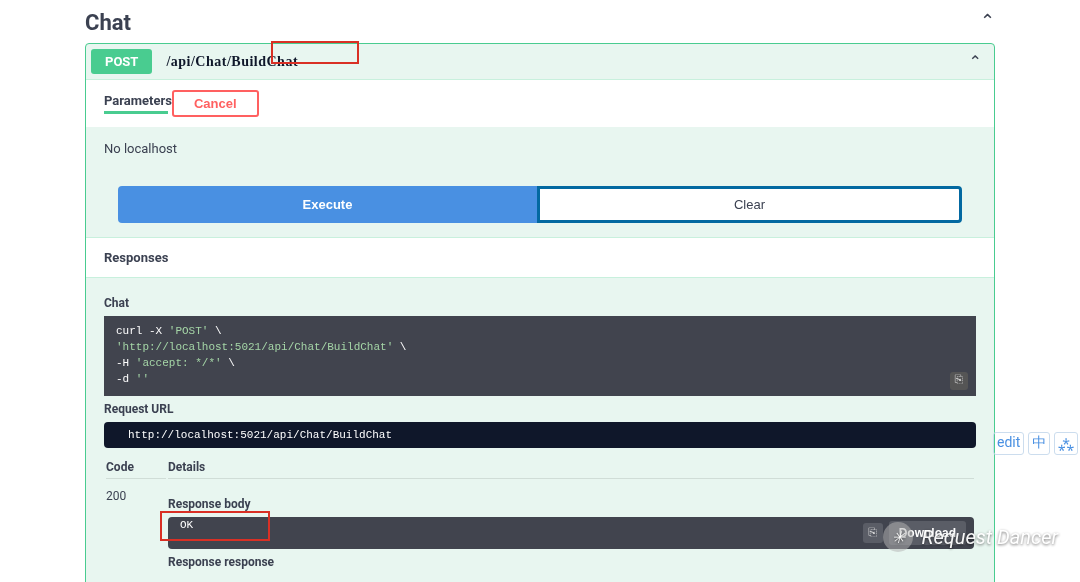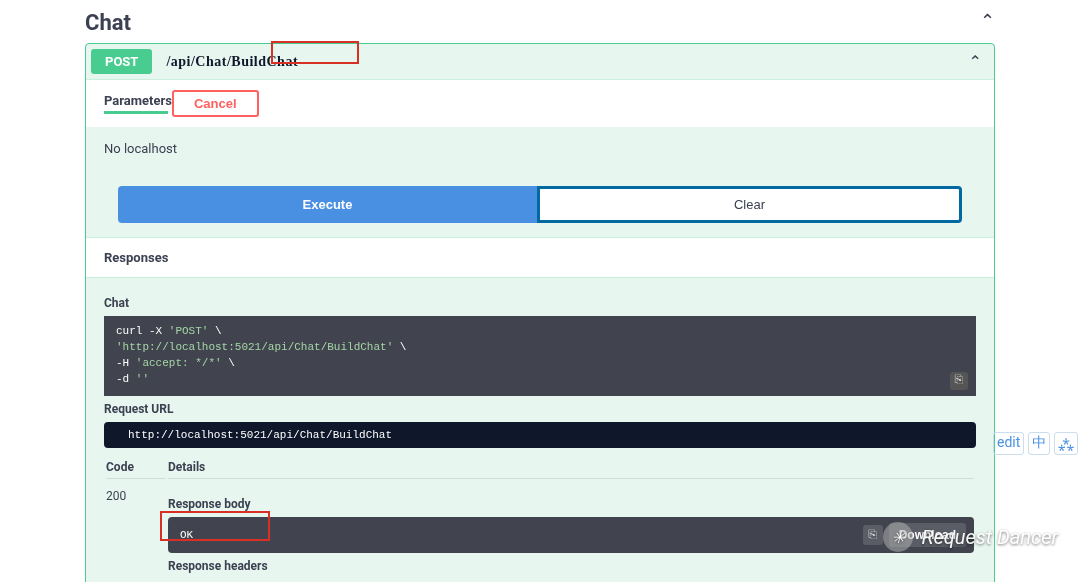--- a/index.html
+++ b/index.html
@@ -28,21 +28,21 @@
 .sub-label{font-size:12px;font-weight:700;color:#3b4151;margin:6px 0}
 .code-block{background:#41444e;color:#fff;font-family:"Courier New",monospace;font-size:11px;padding:8px 12px;border-radius:0;position:relative;line-height:1.45}
 .code-block .g{color:#a5d6a7}
 .copy-icon{position:absolute;right:8px;bottom:6px;width:18px;height:18px;background:#555;border-radius:3px;display:flex;align-items:center;justify-content:center;color:#ddd;font-size:11px;cursor:pointer}
 .url-block{background:#0f172a;color:#fff;font-family:"Courier New",monospace;font-size:11px;padding:7px 24px;border-radius:4px}
 .resp-table{width:100%;margin-top:6px}
 .resp-table th{text-align:left;font-size:12px;font-weight:700;padding:4px 0;border-bottom:1px solid rgba(0,0,0,0.1)}
 .resp-table td{vertical-align:top;padding:8px 0;font-size:12px}
 .code-col{width:60px}
 .detail-col{}
-.body-block{background:#41444e;color:#fff;font-family:"Courier New",monospace;font-size:11px;padding:12px 12px;border-radius:4px;position:relative;min-height:32px}
+.body-block{background:#41444e;color:#fff;font-family:"Courier New",monospace;font-size:11px;padding:2px 12px;border-radius:4px;position:relative;min-height:32px}
 .body-actions{position:absolute;right:8px;top:50%;transform:translateY(-50%);display:flex;gap:6px;align-items:center}
 .mini-icon{width:20px;height:20px;background:#5a5d66;border-radius:3px;display:flex;align-items:center;justify-content:center;color:#ddd;font-size:11px;cursor:pointer}
 .download-btn{background:#5a5d66;color:#fff;border:none;padding:5px 10px;border-radius:3px;font-size:12px;font-weight:700;cursor:pointer}
 .red-box-2{position:absolute;border:2px solid #d93025;left:-8px;top:-6px;width:110px;height:30px;pointer-events:none}
 .watermark{position:absolute;right:22px;bottom:30px;display:flex;align-items:center;gap:8px;color:#fff;text-shadow:0 1px 3px rgba(0,0,0,0.6);font-size:20px;font-weight:400;font-style:italic;pointer-events:none;opacity:0.95}
 .wm-icon{width:30px;height:30px;border-radius:50%;background:rgba(180,180,180,0.55);display:flex;align-items:center;justify-content:center;font-size:16px;color:#fff}
 .side-tools{position:absolute;right:2px;top:432px;display:flex;gap:4px;color:#4990e2;font-size:14px}
 .side-tools span{border:1px solid #cde;border-radius:3px;padding:1px 3px;cursor:pointer}
 </style>
 </head>
@@ -106,21 +106,21 @@
           <td>
             <div class="sub-label" style="margin-top:8px">Response body</div>
             <div class="body-block" style="position:relative">
               <span>OK</span>
               <div class="red-box-2"></div>
               <div class="body-actions">
                 <div class="mini-icon">⎘</div>
                 <button class="download-btn">Download</button>
               </div>
             </div>
-            <div class="sub-label">Response headers</div>
+            <div class="sub-label">Response response</div>
 
           </td>
         </tr>
           </tbody>
       </table>
 
     </div>
   </div>
 </div>
 

